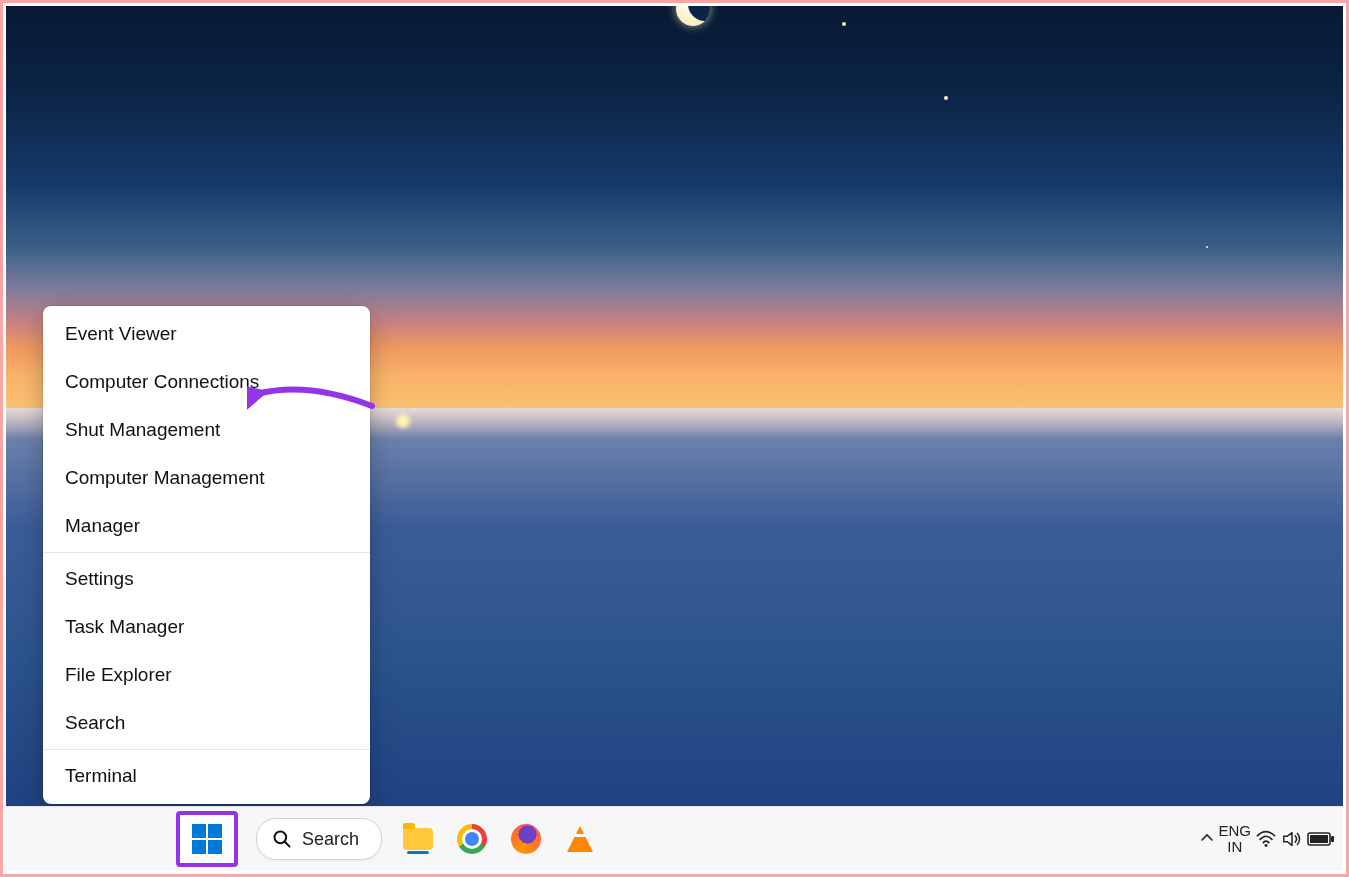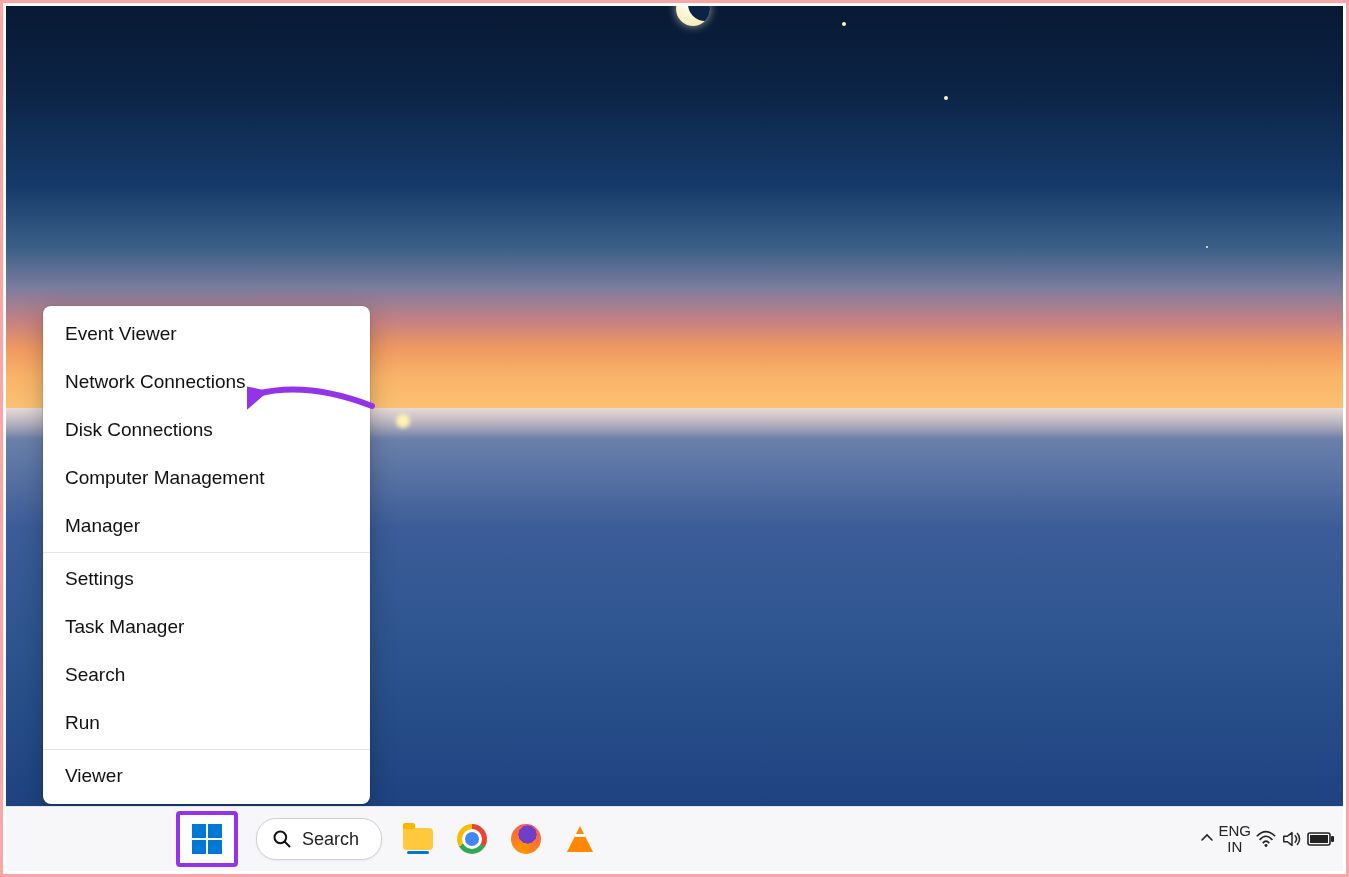--- a/index.html
+++ b/index.html
@@ -220,47 +220,47 @@
     <div class="star s2"></div>
     <div class="star s3"></div>
     <div class="sunspot"></div>
   </div>
 
   <div class="context-menu">
     <div class="item">
         <span>Event Viewer</span>
       </div>
     <div class="item">
-        <span>Network Connections</span>
-      </div>
-    <div class="item">
-        <span>Disk Connections</span>
+        <span>Computer Connections</span>
+      </div>
+    <div class="item">
+        <span>Shut Management</span>
       </div>
     <div class="item">
         <span>Computer Management</span>
       </div>
     <div class="item">
         <span>Manager</span>
       </div>
     <div class="sep"></div>
     <div class="item">
         <span>Settings</span>
       </div>
     <div class="item">
         <span>Task Manager</span>
       </div>
     <div class="item">
+        <span>File Explorer</span>
+      </div>
+    <div class="item">
         <span>Search</span>
       </div>
-    <div class="item">
-        <span>Run</span>
-      </div>
     <div class="sep"></div>
     <div class="item">
-        <span>Viewer</span>
+        <span>Terminal</span>
       </div>
   </div>
 
   <svg class="arrow" viewBox="0 0 130 40">
     <defs>
       <marker id="ah" markerWidth="10" markerHeight="10" refX="2" refY="4" orient="auto">
         <path d="M8,0 L0,4 L8,8 Z" fill="#9333ea"></path>
       </marker>
     </defs>
     <path d="M125,30 Q60,5 10,18" stroke="#9333ea" stroke-width="6" fill="none" marker-end="url(#ah)" stroke-linecap="round"></path>

